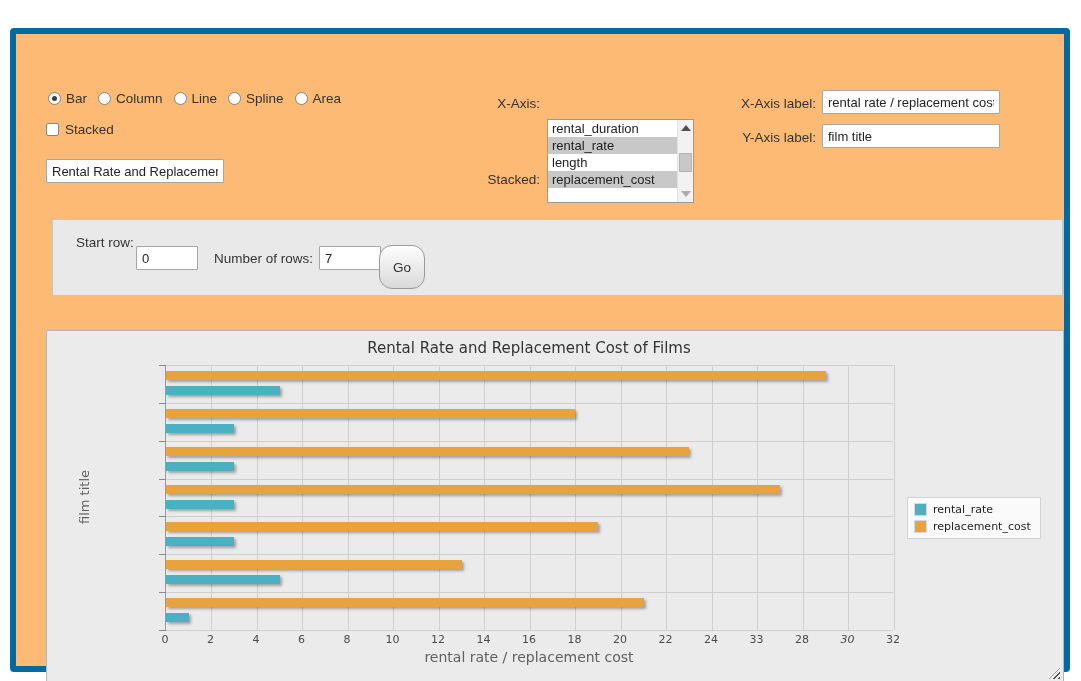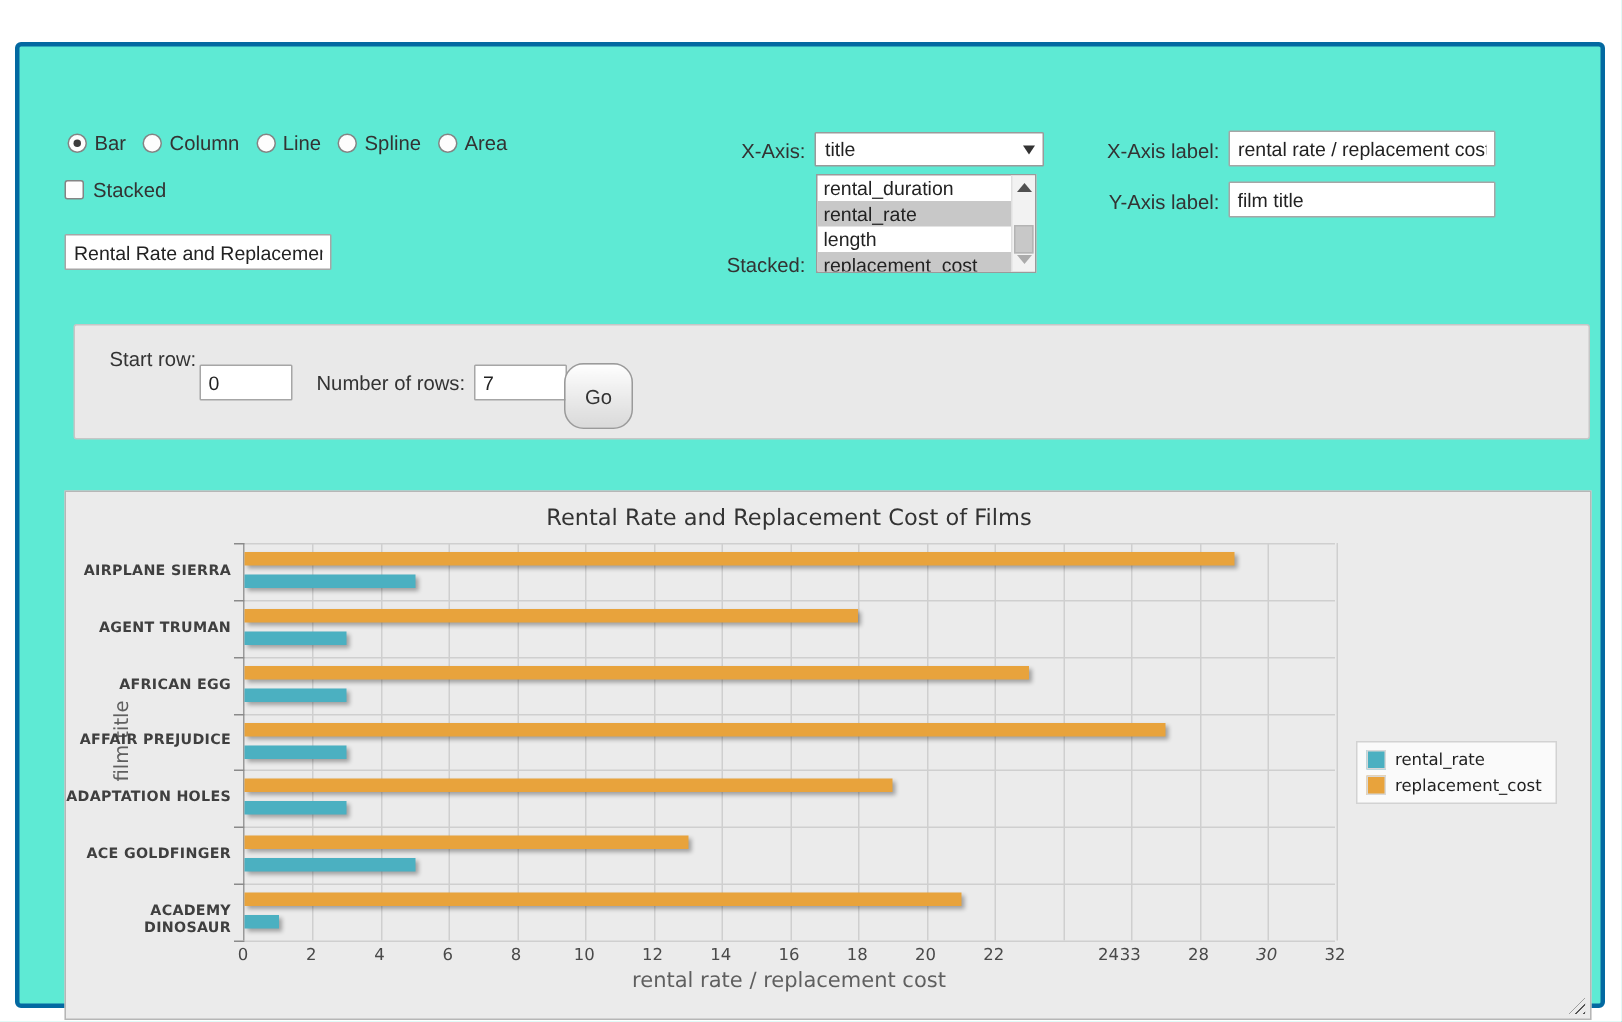--- a/index.html
+++ b/index.html
@@ -2,21 +2,21 @@
 <html><head>
 <meta charset="utf-8">
 <style>
   * { margin:0; padding:0; box-sizing:border-box; }
   html,body { background:#fff; }
   body { font-family:"Liberation Sans", sans-serif; }
   .page { position:relative; width:1081px; height:681px; background:#fff; overflow:hidden; }
 
   
   .fieldset { position:absolute; left:10px; top:28px; width:1060px; height:644px;
-    background:#5eead4; border:3px solid #0369a1; border-radius:4px; }
+    background:#fdba74; border:6px solid #0369a1; border-radius:4px; }
   .legend-box { position:absolute; left:28px; top:6px; background:#fff; border:1px solid #bdbdbd;
     padding:5px 14px; font-size:14px; font-weight:bold; color:#333;
     box-shadow:2px 2px 3px rgba(0,0,0,0.22); z-index:5; }
 
   .lbl { position:absolute; font-size:13.5px; color:#333; }
 
   
   .radio-row { position:absolute; left:32px; top:57px; display:flex; gap:11px; align-items:center; }
   .radio-item { display:flex; gap:5px; align-items:center; font-size:13.5px; color:#333; cursor:default; }
   .radio { width:13px; height:13px; border-radius:50%; border:1px solid #848484; background:#fdfdfd; flex:0 0 auto; }
@@ -29,21 +29,21 @@
   .title-input { position:absolute; left:30px; top:125px; width:178px; }
 
   
   .select { position:absolute; left:530px; top:57px; width:153px; height:23px; background:#fff;
     border:1px solid #9a9a9a; font-size:13px; color:#222; display:flex; align-items:center;
     padding-left:6px; border-radius:1px; }
   .sel-arrow { position:absolute; right:5px; top:8px; width:0; height:0;
     border-left:4px solid transparent; border-right:4px solid transparent; border-top:6px solid #333; }
 
   
-  .listbox { position:absolute; left:531px; top:85px; width:147px; height:66px; background:#fff;
+  .listbox { position:absolute; left:531px; top:85px; width:147px; height:84px; background:#fff;
     border:1px solid #9a9a9a; display:flex; }
   .opts { flex:1 1 auto; overflow:hidden; }
   .opt { height:17px; line-height:17px; font-size:13px; color:#222; padding-left:4px; white-space:nowrap; }
   .opt.sel { background:#c8c8c8; }
   .sbar { flex:0 0 16px; background:#f2f2f2; border-left:1px solid #e0e0e0; position:relative; }
   .sb-up, .sb-down { position:absolute; left:3px; width:0; height:0;
     border-left:5px solid transparent; border-right:5px solid transparent; }
   .sb-up { top:5px; border-bottom:6px solid #505050; }
   .sb-down { bottom:5px; border-top:6px solid #ababab; }
   .sb-thumb { position:absolute; left:1px; top:33px; width:13px; height:19px; background:#c8c8c8; border:1px solid #b4b4b4; }
@@ -117,24 +117,20 @@
       </div>
 
     <div class="stacked-row">
       <span class="checkbox" id="stacked-box"></span>
       <span>Stacked</span>
     </div>
 
     <input class="text title-input" value="Rental Rate and Replacement Cost of Films" style="">
 
     <span class="lbl" style="left:440px; top:62px; width:84px; text-align:right;">X-Axis:</span>
-    <div class="select">
-      <span>title</span>
-      <span class="sel-arrow"></span>
-    </div>
 
     <div class="listbox">
       <div class="opts" id="series-opts">
           <div class="opt">rental_duration</div>
           <div class="opt sel">rental_rate</div>
           <div class="opt">length</div>
           <div class="opt sel">replacement_cost</div>
         </div>
       <div class="sbar">
         <span class="sb-up"></span>
@@ -156,29 +152,20 @@
       <span class="lbl" style="left:161px; top:31px;">Number of rows:</span>
       <input class="text" style="position: absolute; left: 266px; top: 26px; width: 62px;" value="7">
       <button class="go-btn">Go</button>
     </div>
 
     <div class="chart-panel">
       <div class="chart-title">Rental Rate and Replacement Cost of Films</div>
       <div class="y-axis-wrap">
         <span class="y-axis-title">film title</span>
       </div>
-      <div class="ycats" id="ycats">
-          <div class="ycat" style="top: 13px;">AIRPLANE SIERRA</div>
-          <div class="ycat" style="top: 51px;">AGENT TRUMAN</div>
-          <div class="ycat" style="top: 89px;">AFRICAN EGG</div>
-          <div class="ycat" style="top: 126px;">AFFAIR PREJUDICE</div>
-          <div class="ycat" style="top: 164px;">ADAPTATION HOLES</div>
-          <div class="ycat" style="top: 202px;">ACE GOLDFINGER</div>
-          <div class="ycat" style="top: 240px;">ACADEMY DINOSAUR</div>
-        </div>
       <div class="plot" id="plot">
           <div class="vgrid" style="left: 45px;"></div>
           <div class="vgrid" style="left: 90.5px;"></div>
           <div class="vgrid" style="left: 136px;"></div>
           <div class="vgrid" style="left: 181.5px;"></div>
           <div class="vgrid" style="left: 227px;"></div>
           <div class="vgrid" style="left: 272.5px;"></div>
           <div class="vgrid" style="left: 318px;"></div>
           <div class="vgrid" style="left: 363.5px;"></div>
           <div class="vgrid" style="left: 409px;"></div>
@@ -226,21 +213,21 @@
           <div class="xtick" style="left: 192px;">4</div>
           <div class="xtick" style="left: 237.5px;">6</div>
           <div class="xtick" style="left: 283px;">8</div>
           <div class="xtick" style="left: 328.5px;">10</div>
           <div class="xtick" style="left: 374px;">12</div>
           <div class="xtick" style="left: 419.5px;">14</div>
           <div class="xtick" style="left: 465px;">16</div>
           <div class="xtick" style="left: 510.5px;">18</div>
           <div class="xtick" style="left: 556px;">20</div>
           <div class="xtick" style="left: 601.5px;">22</div>
-          <div class="xtick" style="left: 678px;">24</div>
+          <div class="xtick" style="left: 647px;">24</div>
           <div class="xtick" style="left: 692.5px;">33</div>
           <div class="xtick" style="left: 738px;">28</div>
           <div class="xtick" style="left: 783.5px; font-style: italic;">30</div>
           <div class="xtick" style="left: 829px;">32</div>
         </div>
       <div class="x-axis-title">rental rate / replacement cost</div>
       <div class="chart-legend" id="chart-legend">
           <div class="leg-item">
             <span class="leg-swatch" style="background: rgb(75, 176, 193);"></span>
             <span class="leg-label">rental_rate</span>

